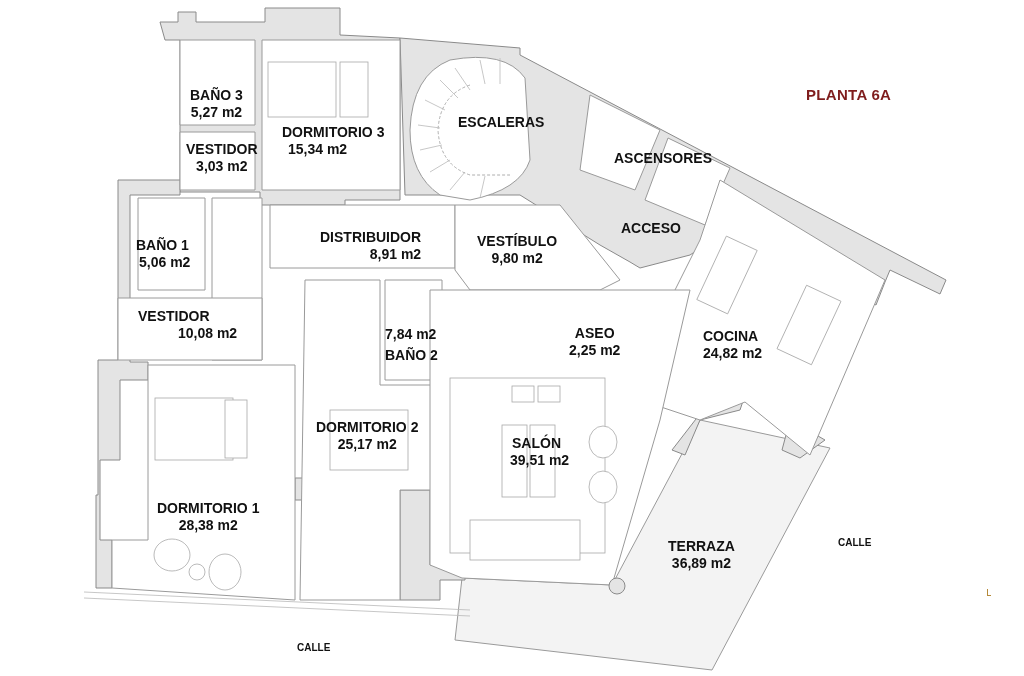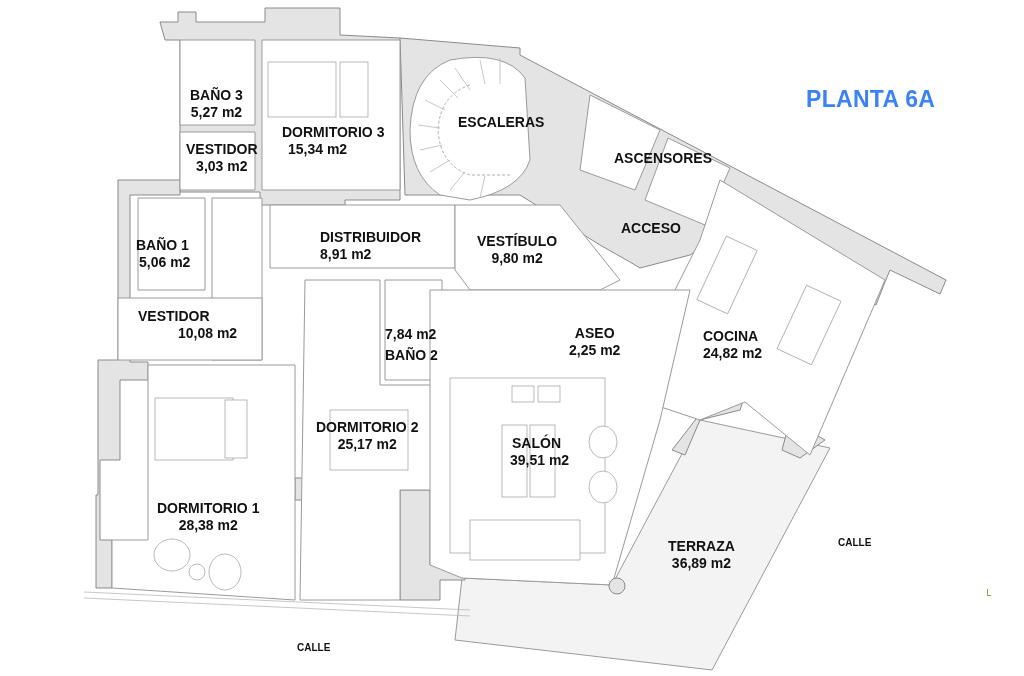--- a/index.html
+++ b/index.html
@@ -6,21 +6,21 @@
   body { width:1024px; height:676px; position:relative; overflow:hidden; font-family:"Liberation Sans", sans-serif; }
   #plan { position:absolute; left:0; top:0; width:1024px; height:676px; }
   .wall { fill:#e4e4e4; stroke:#8a8a8a; stroke-width:1; }
   .room { fill:#ffffff; stroke:#9a9a9a; stroke-width:1; }
   .terrace { fill:#f3f3f3; stroke:#9a9a9a; stroke-width:1; }
   .thin { fill:none; stroke:#b9b9b9; stroke-width:0.8; }
   .dash { fill:none; stroke:#9a9a9a; stroke-width:0.8; stroke-dasharray:3 2; }
   .furn { fill:#ffffff; stroke:#a8a8a8; stroke-width:0.8; }
   .lbl { position:absolute; font-weight:bold; color:#111; font-size:14px; line-height:17px; white-space:nowrap; }
   .c { text-align:center; }
-  .title { position:absolute; left:806px; top:86px; font-size:23px; font-weight:bold; color:#3b82f6; letter-spacing:0.3px; }
+  .title { position:absolute; left:806px; top:86px; font-size:15px; font-weight:bold; color:#7f1d1d; letter-spacing:0.3px; }
   .street { position:absolute; font-size:10px; font-weight:bold; color:#111; }
   .mark { position:absolute; left:987px; top:589px; width:3px; height:6px; border-left:1px solid #b58a3a; border-bottom:1px solid #b58a3a; }
 </style>
 </head>
 <body>
 
 <svg id="plan" viewBox="0 0 1024 676" xmlns="http://www.w3.org/2000/svg">
 
   <polygon class="terrace" points="462,578 612,585 700,420 830,448 712,670 455,640"></polygon>
 
@@ -115,21 +115,21 @@
 <div class="lbl" style="left:614px;top:150px;">
     <div>ASCENSORES</div>
   </div>
 <div class="lbl" style="left:621px;top:220px;">
     <div>ACCESO</div>
   </div>
 <div class="lbl" style="left:136px;top:237px;">
     <div>BAÑO 1</div>
     <div style="padding-left:3px">5,06 m2</div>
   </div>
-<div class="lbl" style="left:320px;top:229px;">
+<div class="lbl" style="left:320px;top:229px;text-align:right;">
     <div>DISTRIBUIDOR</div>
     <div>8,91 m2</div>
   </div>
 <div class="lbl c" style="left:477px;top:233px;">
     <div>VESTÍBULO</div>
     <div>9,80 m2</div>
   </div>
 <div class="lbl" style="left:138px;top:308px;">
     <div>VESTIDOR</div>
     <div style="padding-left:40px">10,08 m2</div>

